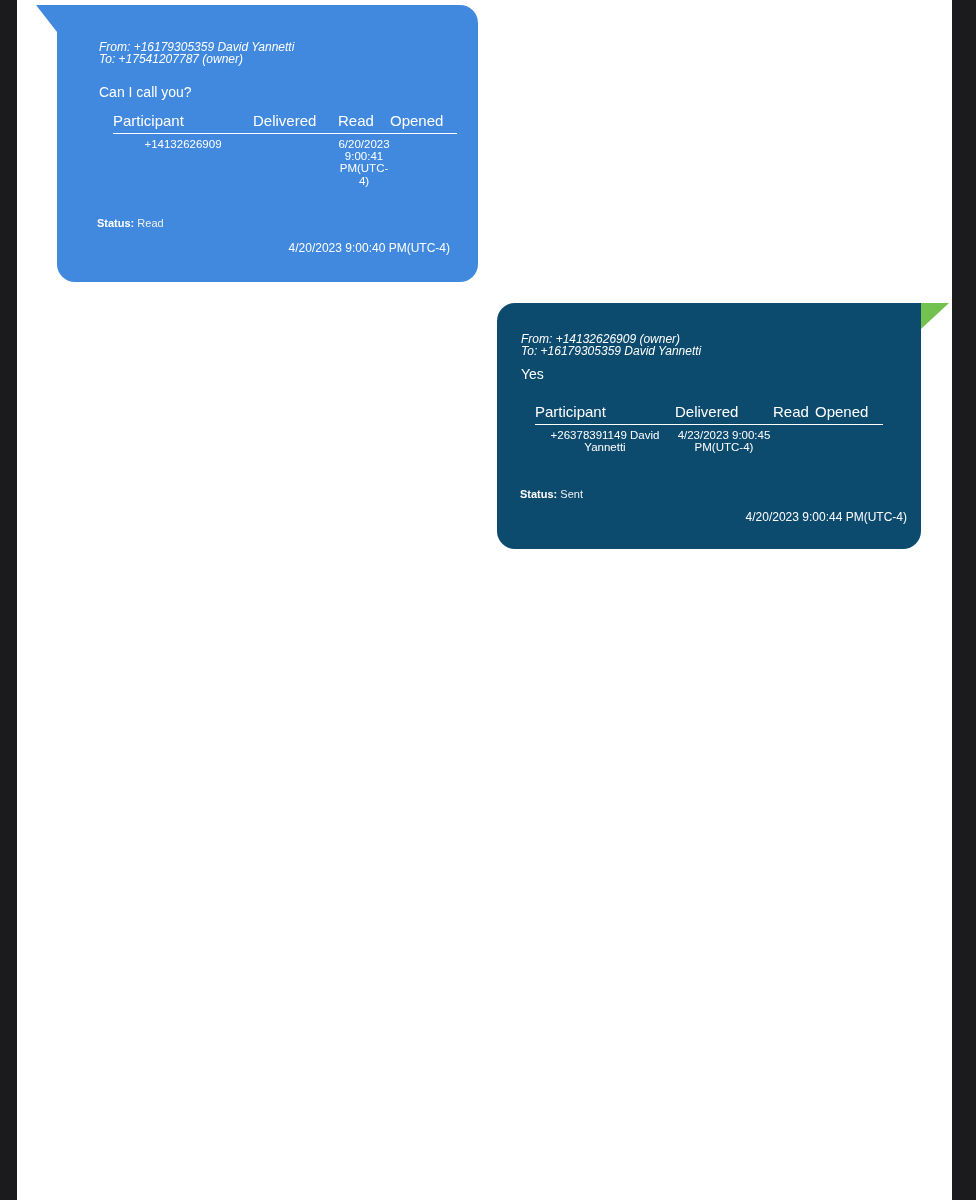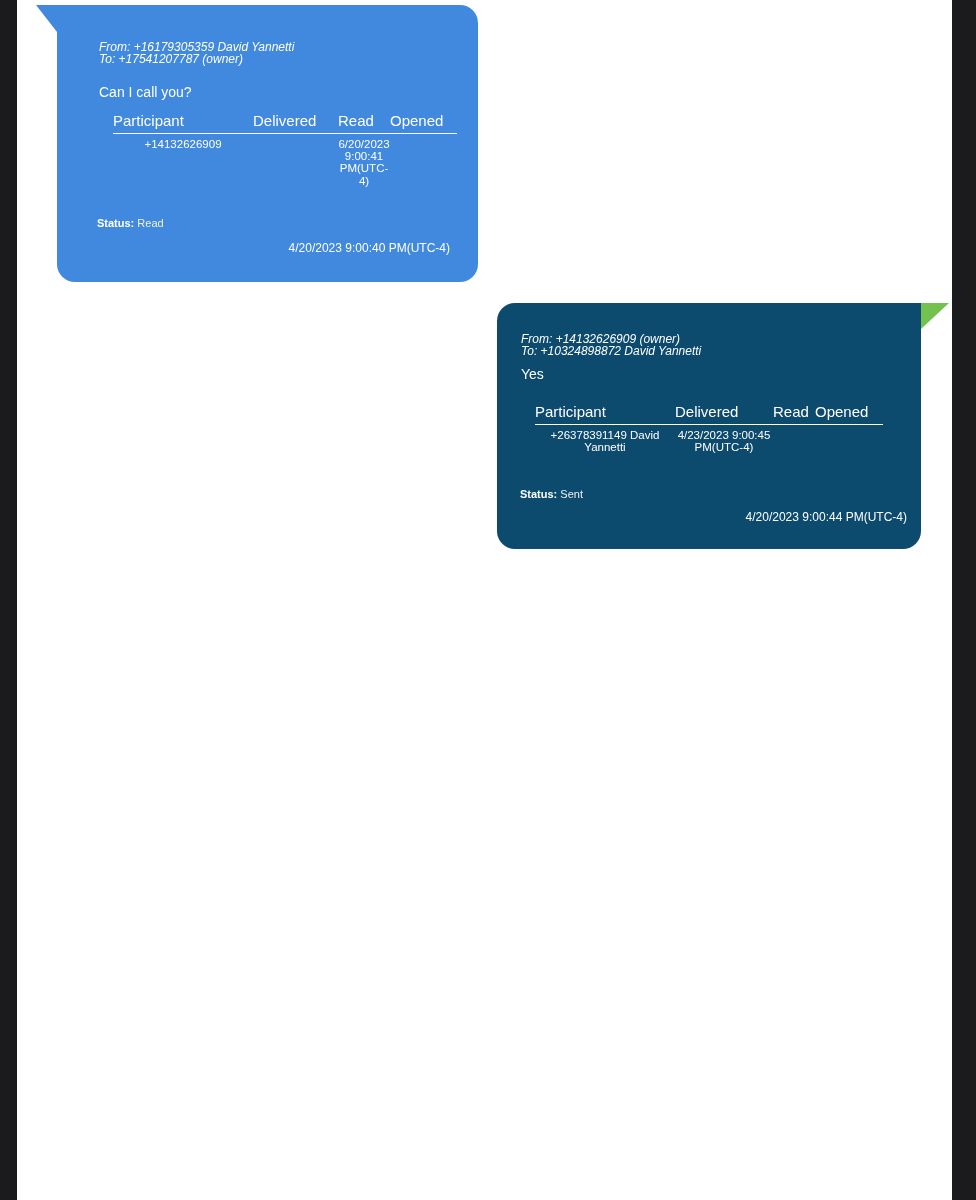--- a/index.html
+++ b/index.html
@@ -232,21 +232,21 @@
       </div>
     </div>
 
     <div class="bubble bubble-green">
       <div class="tail tail-right"></div>
 
       <div class="bubble-inner">
 
         <div class="g-addr">
           <div class="addr">From: +14132626909 (owner)</div>
-          <div class="addr">To: +10324898872 David Yannetti</div>
+          <div class="addr">To: +16179305359 David Yannetti</div>
         </div>
 
         <div class="g-body body-text">Yes</div>
 
         <table class="receipts tbl-green g-table">
           <thead>
             <tr>
               <th class="c-participant">Participant</th>
               <th class="c-delivered">Delivered</th>
               <th class="c-read">Read</th>

